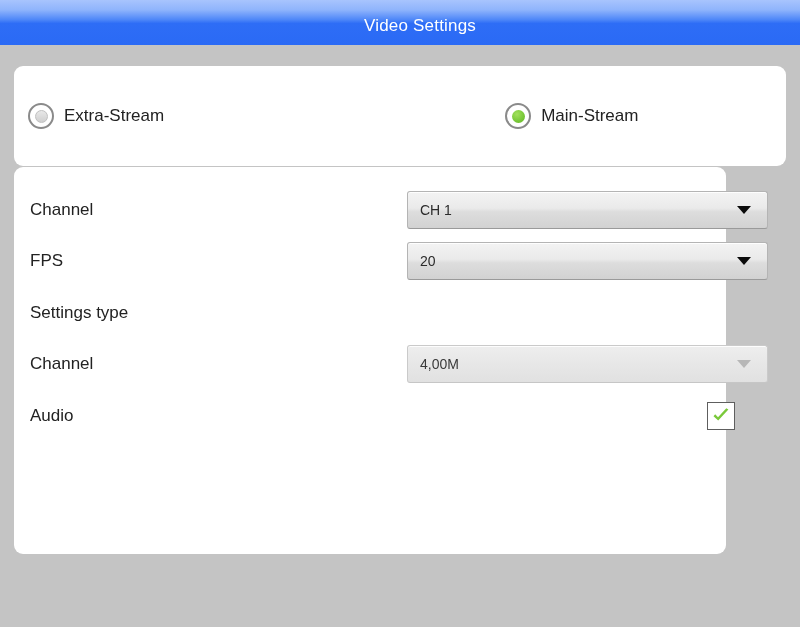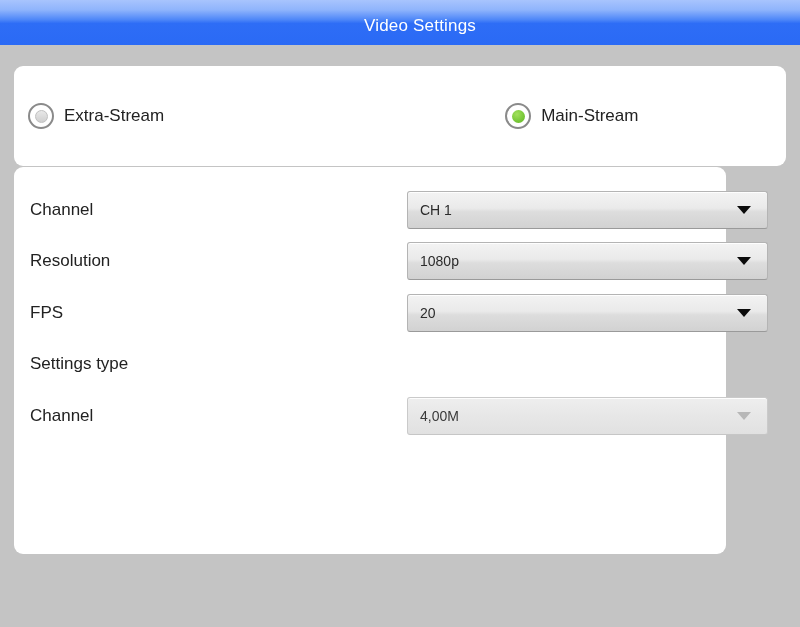--- a/index.html
+++ b/index.html
@@ -225,27 +225,20 @@
   <div class="settings-list" style="top:17px;">
 
     <div class="setting-row">
       <span class="setting-label">Channel</span>
       <div class="dropdown">
         <span class="dropdown-value">CH 1</span>
         <span class="caret"></span>
       </div>
     </div>
 
-    <div class="setting-row">
-      <span class="setting-label">Resolution</span>
-      <div class="dropdown">
-        <span class="dropdown-value">1080p</span>
-        <span class="caret"></span>
-      </div>
-    </div>
 
     <div class="setting-row">
       <span class="setting-label">FPS</span>
       <div class="dropdown">
         <span class="dropdown-value">20</span>
         <span class="caret"></span>
       </div>
     </div>
 
     <div class="setting-row">
@@ -254,15 +247,23 @@
 
 
     <div class="setting-row">
       <span class="setting-label">Channel</span>
       <div class="dropdown disabled">
         <span class="dropdown-value">4,00M</span>
         <span class="caret"></span>
       </div>
     </div>
 
+    <div class="setting-row">
+      <span class="setting-label">Audio</span>
+      <div class="checkbox">
+        <svg class="check-glyph" viewBox="0 0 20 20">
+          <path d="M2.5 10.2 L7.2 14.6 L17.4 3.6 L15.3 2.2 L7.0 11.2 L4.2 8.2 Z" fill="#7ac93a"></path>
+        </svg>
+      </div>
+    </div>
 
   </div>
 </div>
 
 </body></html>

